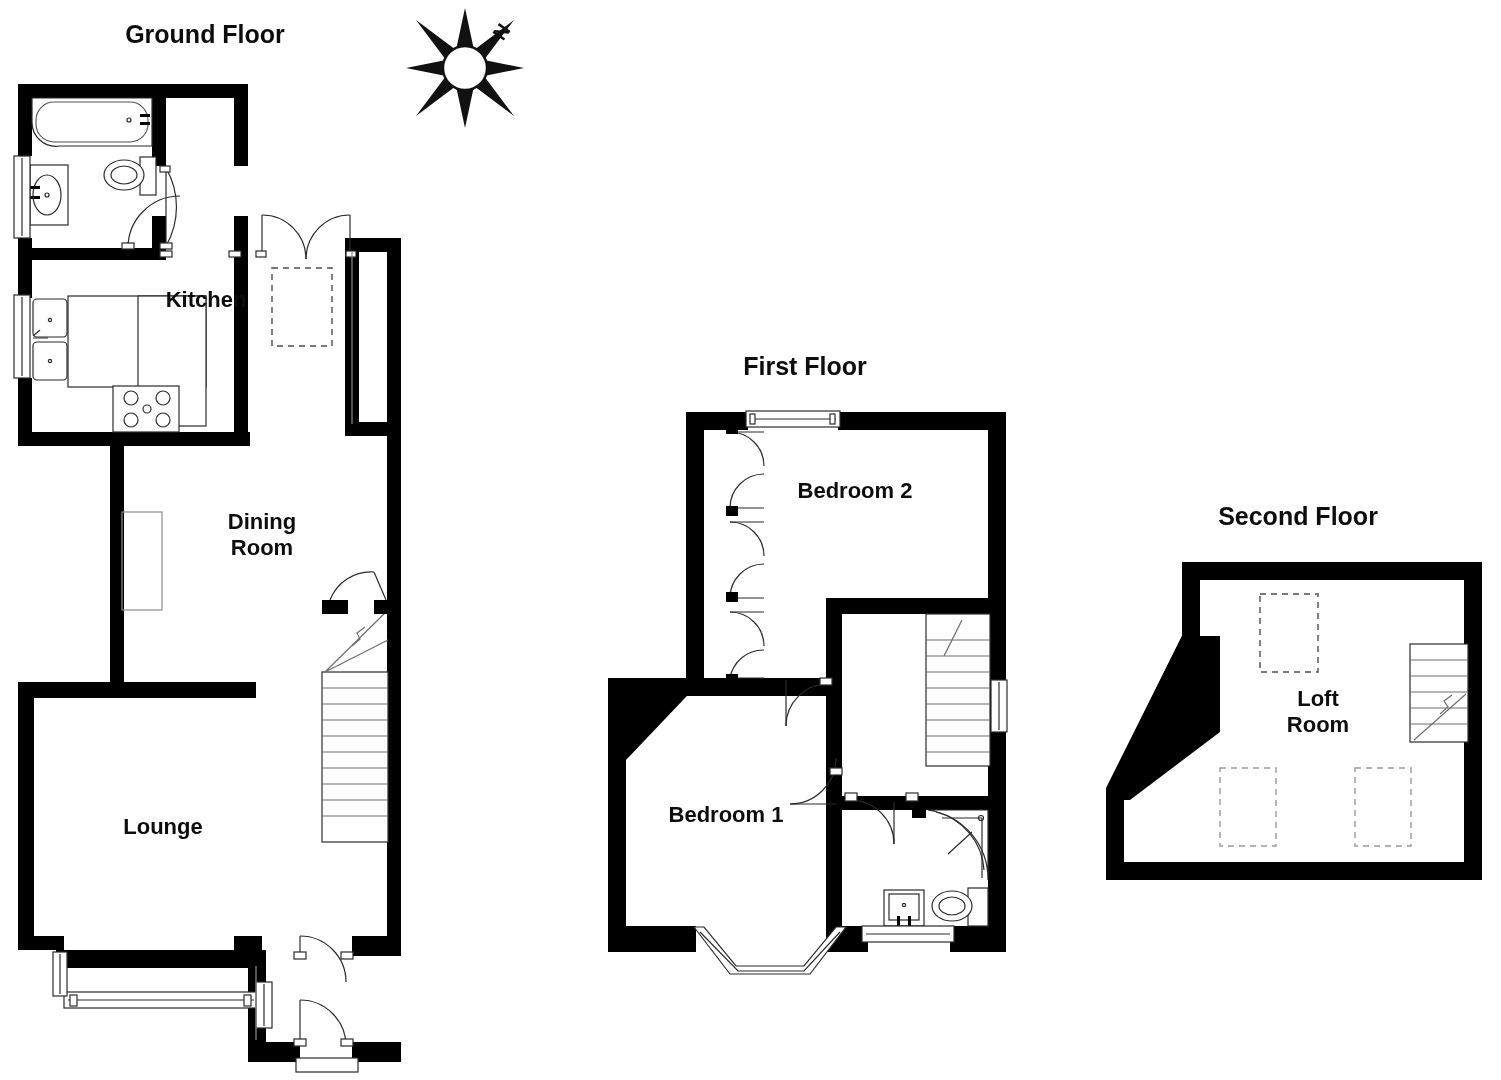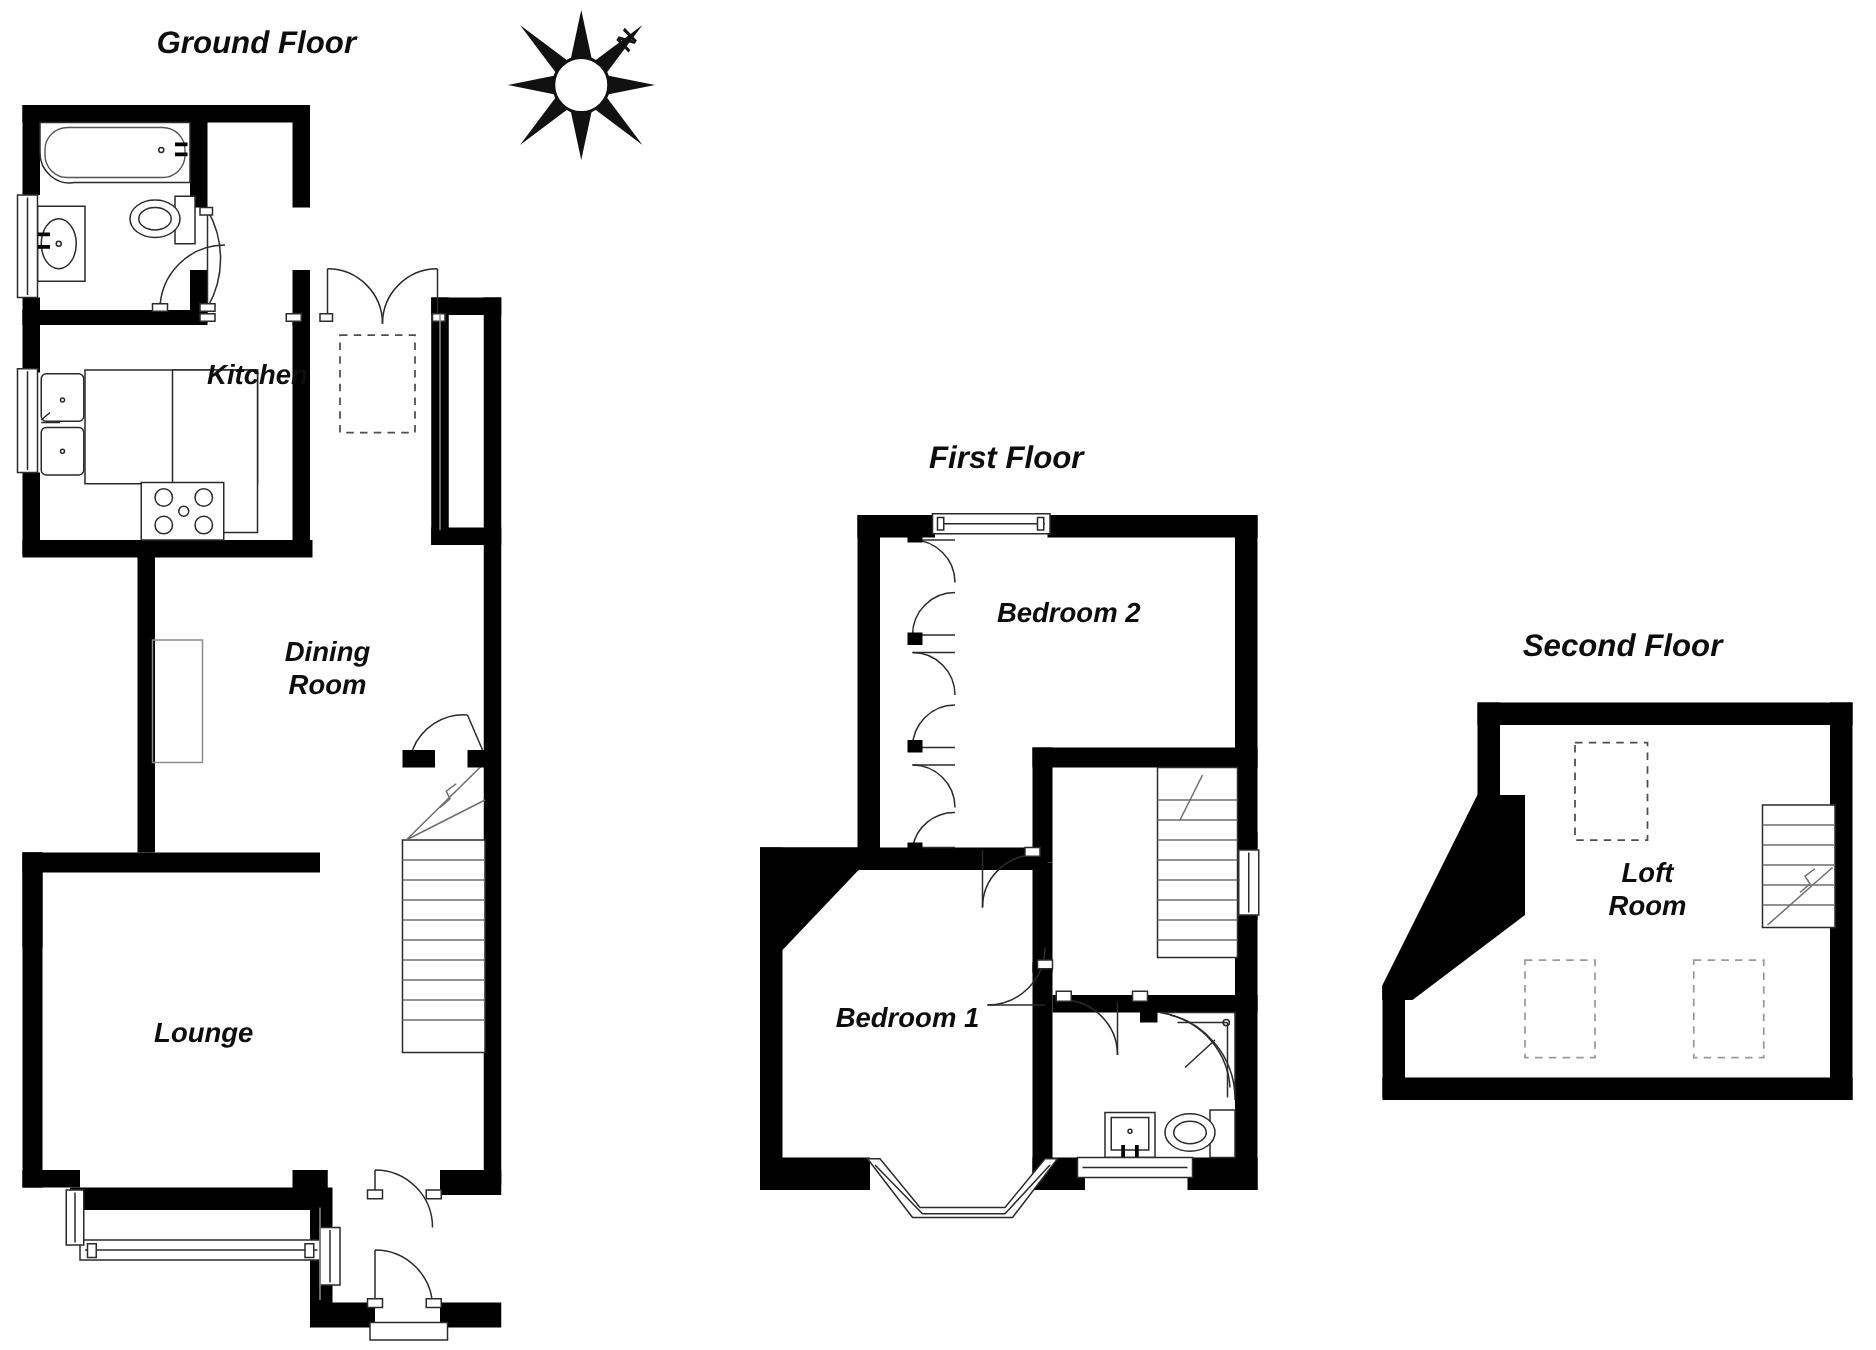--- a/index.html
+++ b/index.html
@@ -12,21 +12,20 @@
     height: 1080px;
     font-family: "Liberation Sans", sans-serif;
     overflow: hidden;
     position: relative;
   }
   #plan-root {
     position: absolute;
     left: 0; top: 0;
     width: 1501px;
     height: 1076px;
-    font-style: italic;
   }
   svg.plan {
     display: block;
     width: 1501px;
     height: 1080px;
   }
   .ttl {
     font-family: "Liberation Sans", sans-serif;
     font-weight: bold;
     font-size: 25px;

